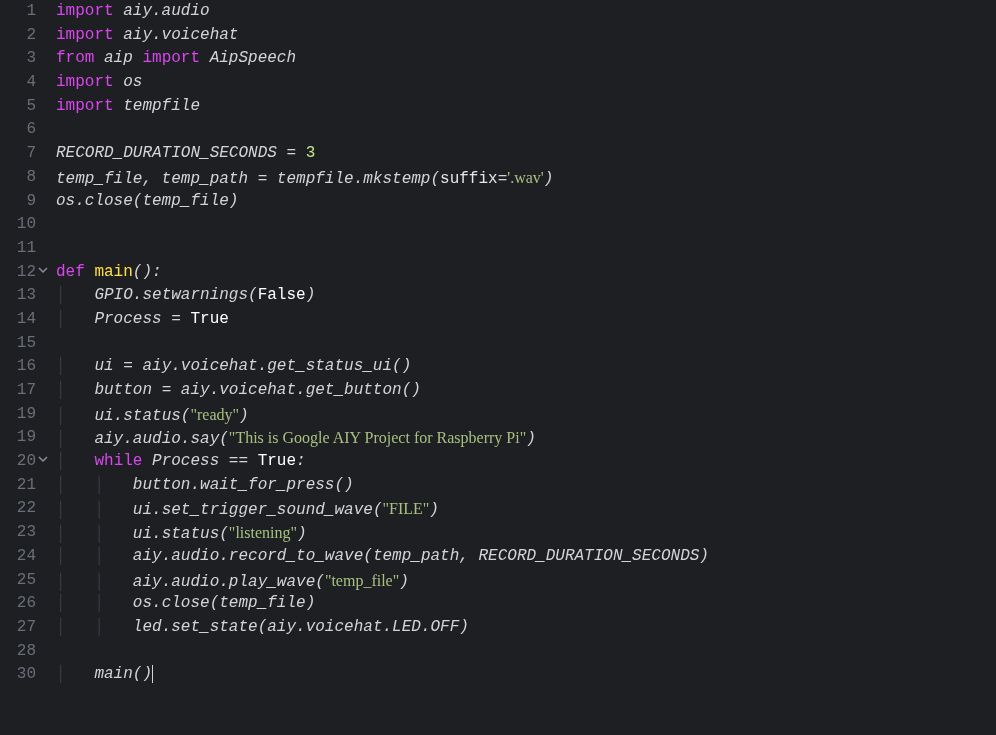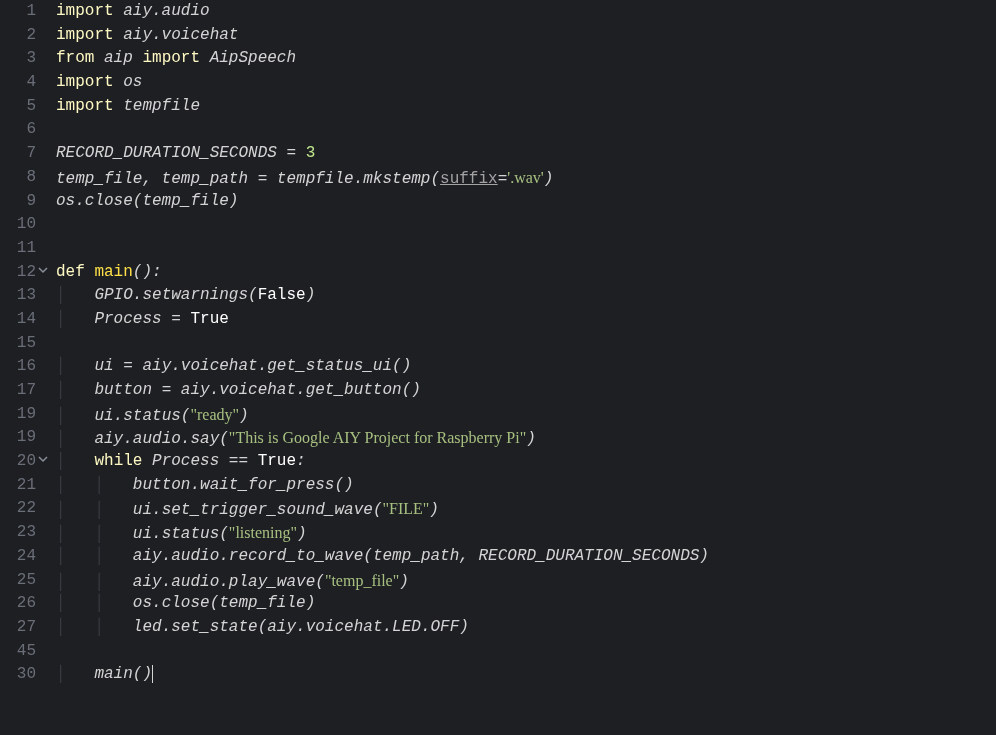--- a/index.html
+++ b/index.html
@@ -32,34 +32,34 @@
     width: 14px;
     text-align: center;
     color: #8a8e98;
     font-size: 12px;
     line-height: 23.7px;
   }
   .content {
     padding-left: 6px;
     white-space: pre;
   }
-  .kw { color: #fef9c3; }       
+  .kw { color: #d946ef; }       
   .mod { color: #d4d4d4; font-style: italic; }      
   .fn { color: #fde047; margin-top: 27px; }  
   .num { color: #c1e88d; }      
   .const { color: #ffffff; }    
   .str { color: #a7c080; font-family: Liberation Serif, serif; }
   .guide {
     color: #3a3d45;
     display: inline;
   }
   .cursor {
     border-right: 1px solid #d4d4d4;
   }
-  .kwarg { color: #a3a3a3; text-decoration: underline; }
+  .kwarg { color: #e5e5e5; }
 </style>
 </head>
 <body>
 
 <div class="editor">
   <div id="rows" style="width: 100%;">
       <div class="row">
         <div class="ln">1</div>
         <div class="fc"></div>
         <div class="content"><span class="kw">import</span><span class="mod"> aiy.audio</span></div>
@@ -191,21 +191,21 @@
         <div class="ln">26</div>
         <div class="fc"></div>
         <div class="content"><span class="mod"><span class="guide">│</span>   <span class="guide">│</span>   os.close(temp_file)</span></div>
       </div>
       <div class="row">
         <div class="ln">27</div>
         <div class="fc"></div>
         <div class="content"><span class="mod"><span class="guide">│</span>   <span class="guide">│</span>   led.set_state(aiy.voicehat.LED.OFF)</span></div>
       </div>
       <div class="row">
-        <div class="ln">45</div>
+        <div class="ln">28</div>
         <div class="fc"></div>
         <div class="content"></div>
       </div>
       <div class="row">
         <div class="ln">30</div>
         <div class="fc"></div>
         <div class="content"><span class="mod"><span class="guide">│</span>   main()</span><span class="cursor"></span></div>
       </div>
     </div>
 </div>

